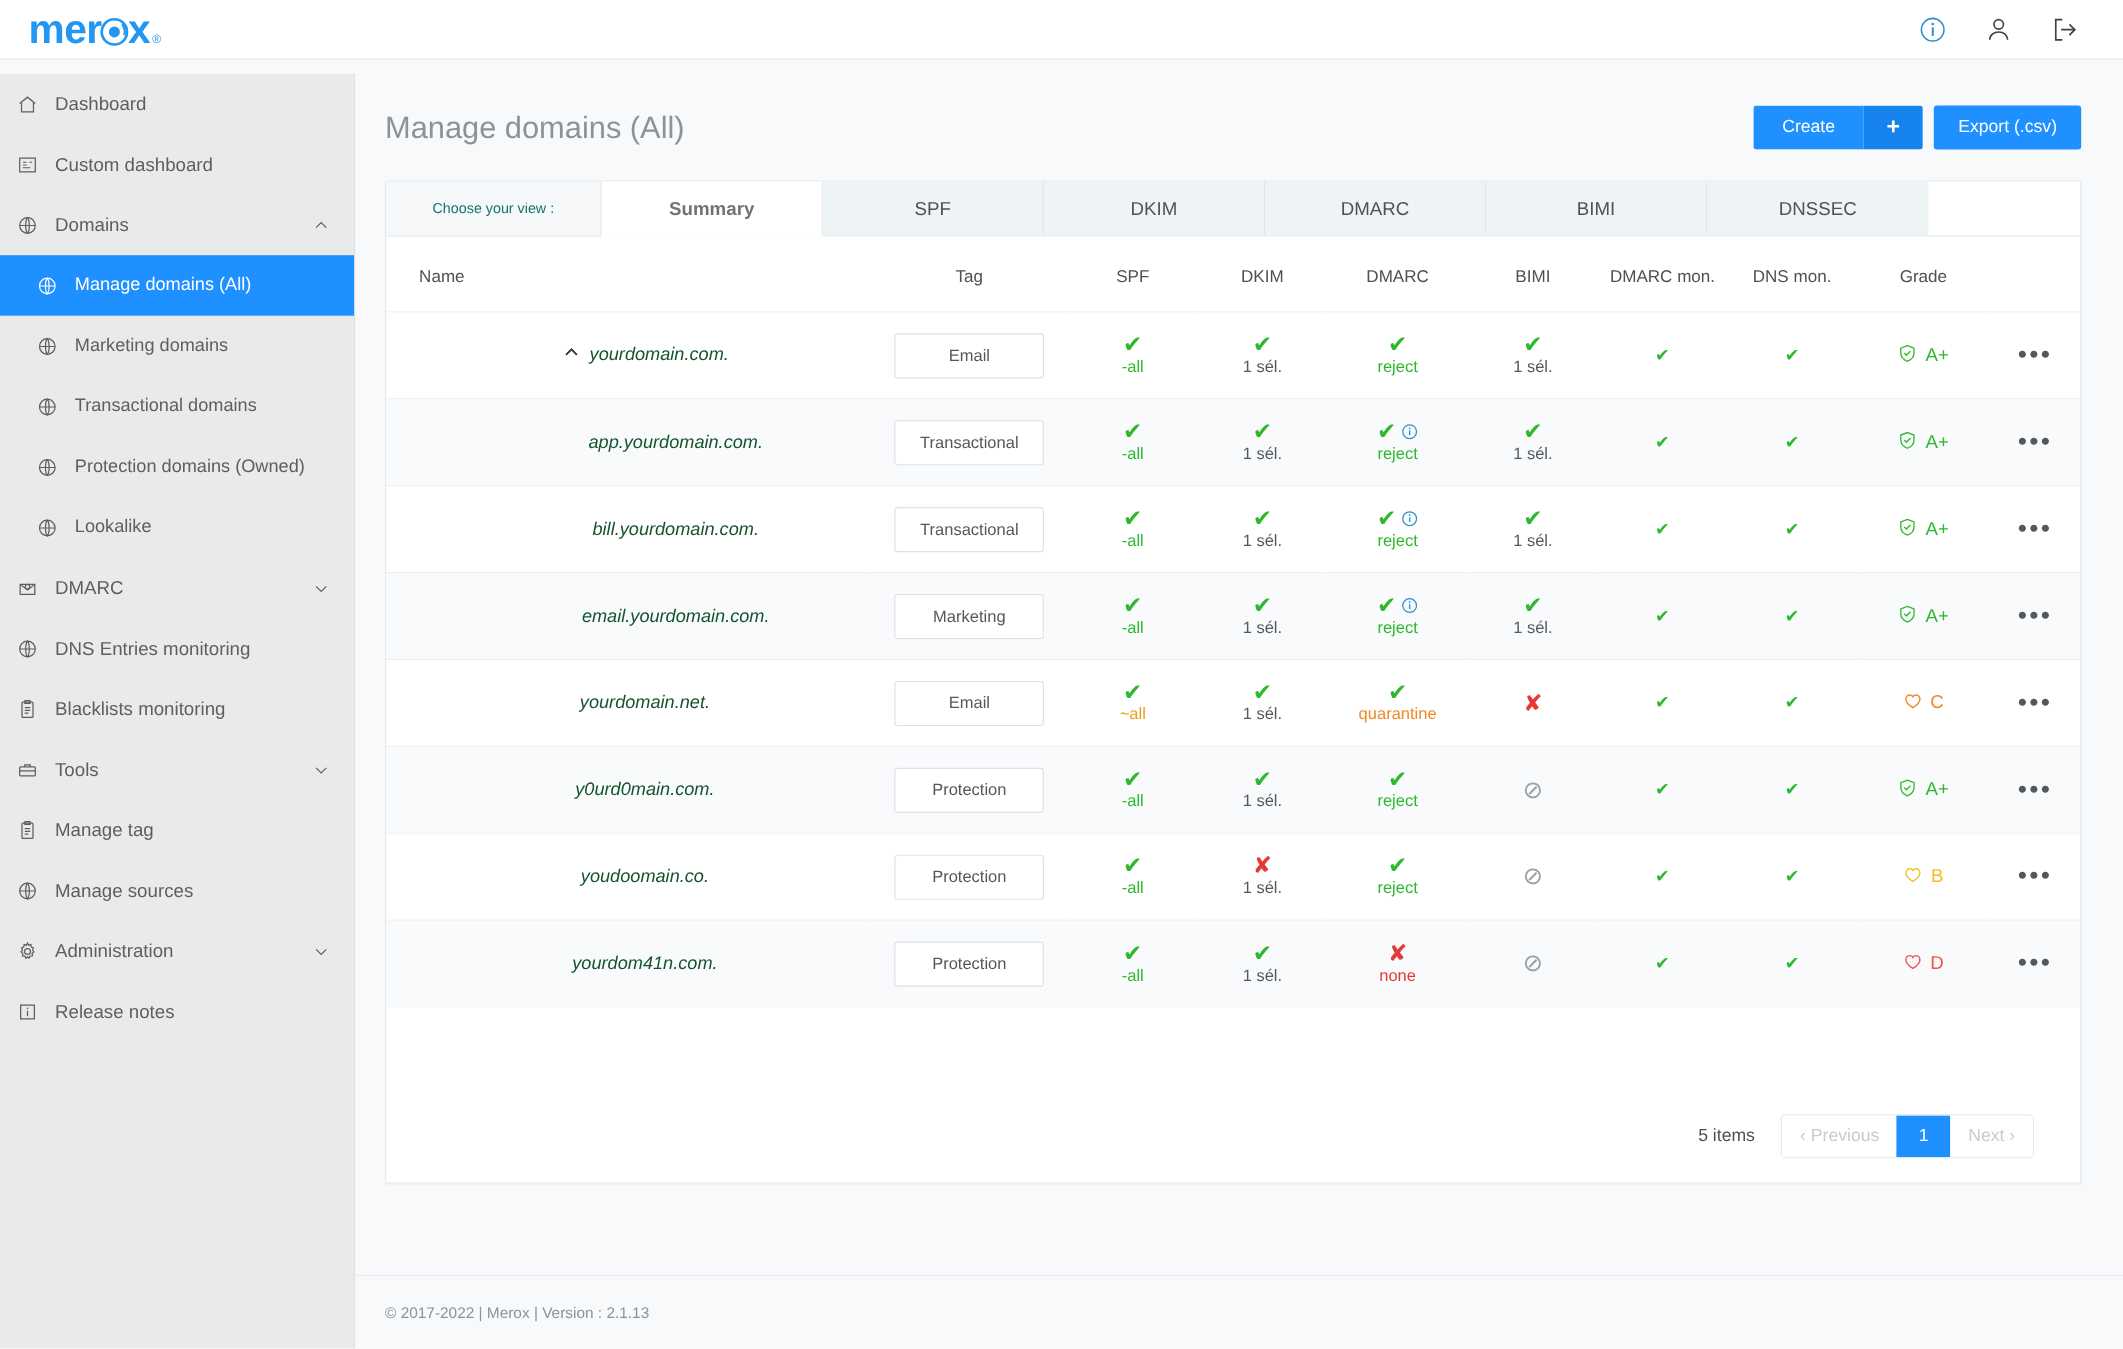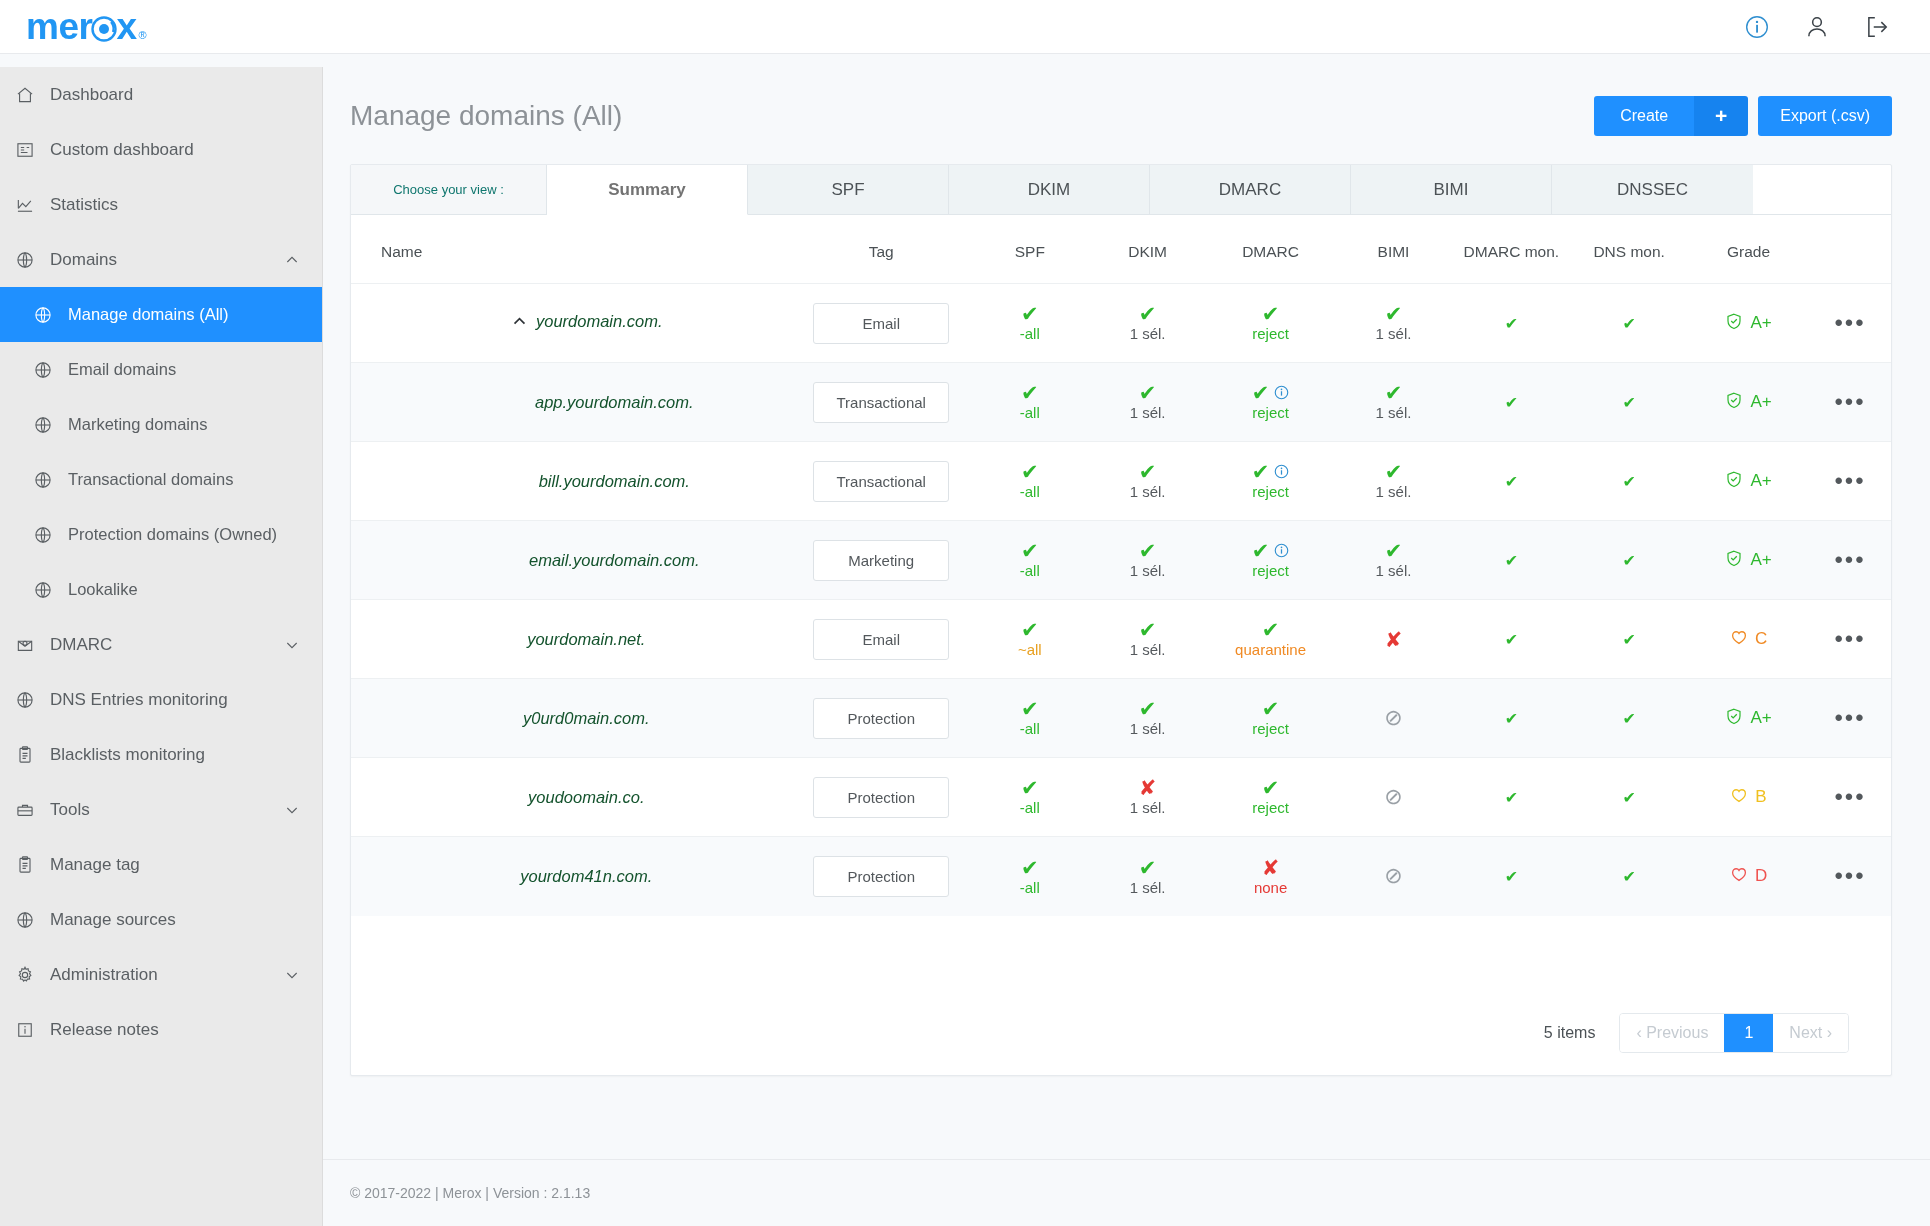--- a/index.html
+++ b/index.html
@@ -253,30 +253,20 @@
         <svg viewBox="0 0 24 24" width="20" height="20" fill="none" stroke="currentColor" stroke-width="1.35">
           <rect x="3.5" y="4.5" width="17" height="15"></rect>
           <path d="M7 9h4M7 12h4M7 15h8M14 9h3"></path>
         </svg>
       </span>
       <span>Custom dashboard</span>
     </div>
     <div class="nav-item">
       <span class="ni-icon">
         <svg viewBox="0 0 24 24" width="20" height="20" fill="none" stroke="currentColor" stroke-width="1.35">
-          <path d="M3.5 19.5h17"></path>
-          <path d="M4 16l5-6 4 4 6-7"></path>
-          <path d="M4 16V6"></path>
-        </svg>
-      </span>
-      <span>Statistics</span>
-    </div>
-    <div class="nav-item">
-      <span class="ni-icon">
-        <svg viewBox="0 0 24 24" width="20" height="20" fill="none" stroke="currentColor" stroke-width="1.35">
           <circle cx="12" cy="12" r="8.5"></circle>
           <path d="M3.5 12h17"></path>
           <path d="M12 3.5c2.6 2.6 2.6 14.4 0 17c-2.6-2.6-2.6-14.4 0-17z"></path>
         </svg>
       </span>
       <span>Domains</span>
       <span class="nav-chev">
         <svg viewBox="0 0 24 24" width="16" height="16" fill="none" stroke="currentColor" stroke-width="1.6">
           <path d="M5 15l7-7 7 7"></path>
         </svg>
@@ -284,30 +274,20 @@
     </div>
     <div class="nav-item sub active">
       <span class="ni-icon">
         <svg viewBox="0 0 24 24" width="20" height="20" fill="none" stroke="currentColor" stroke-width="1.35">
           <circle cx="12" cy="12" r="8.5"></circle>
           <path d="M3.5 12h17"></path>
           <path d="M12 3.5c2.6 2.6 2.6 14.4 0 17c-2.6-2.6-2.6-14.4 0-17z"></path>
         </svg>
       </span>
       <span>Manage domains (All)</span>
-    </div>
-    <div class="nav-item sub">
-      <span class="ni-icon">
-        <svg viewBox="0 0 24 24" width="20" height="20" fill="none" stroke="currentColor" stroke-width="1.35">
-          <circle cx="12" cy="12" r="8.5"></circle>
-          <path d="M3.5 12h17"></path>
-          <path d="M12 3.5c2.6 2.6 2.6 14.4 0 17c-2.6-2.6-2.6-14.4 0-17z"></path>
-        </svg>
-      </span>
-      <span>Email domains</span>
     </div>
     <div class="nav-item sub">
       <span class="ni-icon">
         <svg viewBox="0 0 24 24" width="20" height="20" fill="none" stroke="currentColor" stroke-width="1.35">
           <circle cx="12" cy="12" r="8.5"></circle>
           <path d="M3.5 12h17"></path>
           <path d="M12 3.5c2.6 2.6 2.6 14.4 0 17c-2.6-2.6-2.6-14.4 0-17z"></path>
         </svg>
       </span>
       <span>Marketing domains</span>

